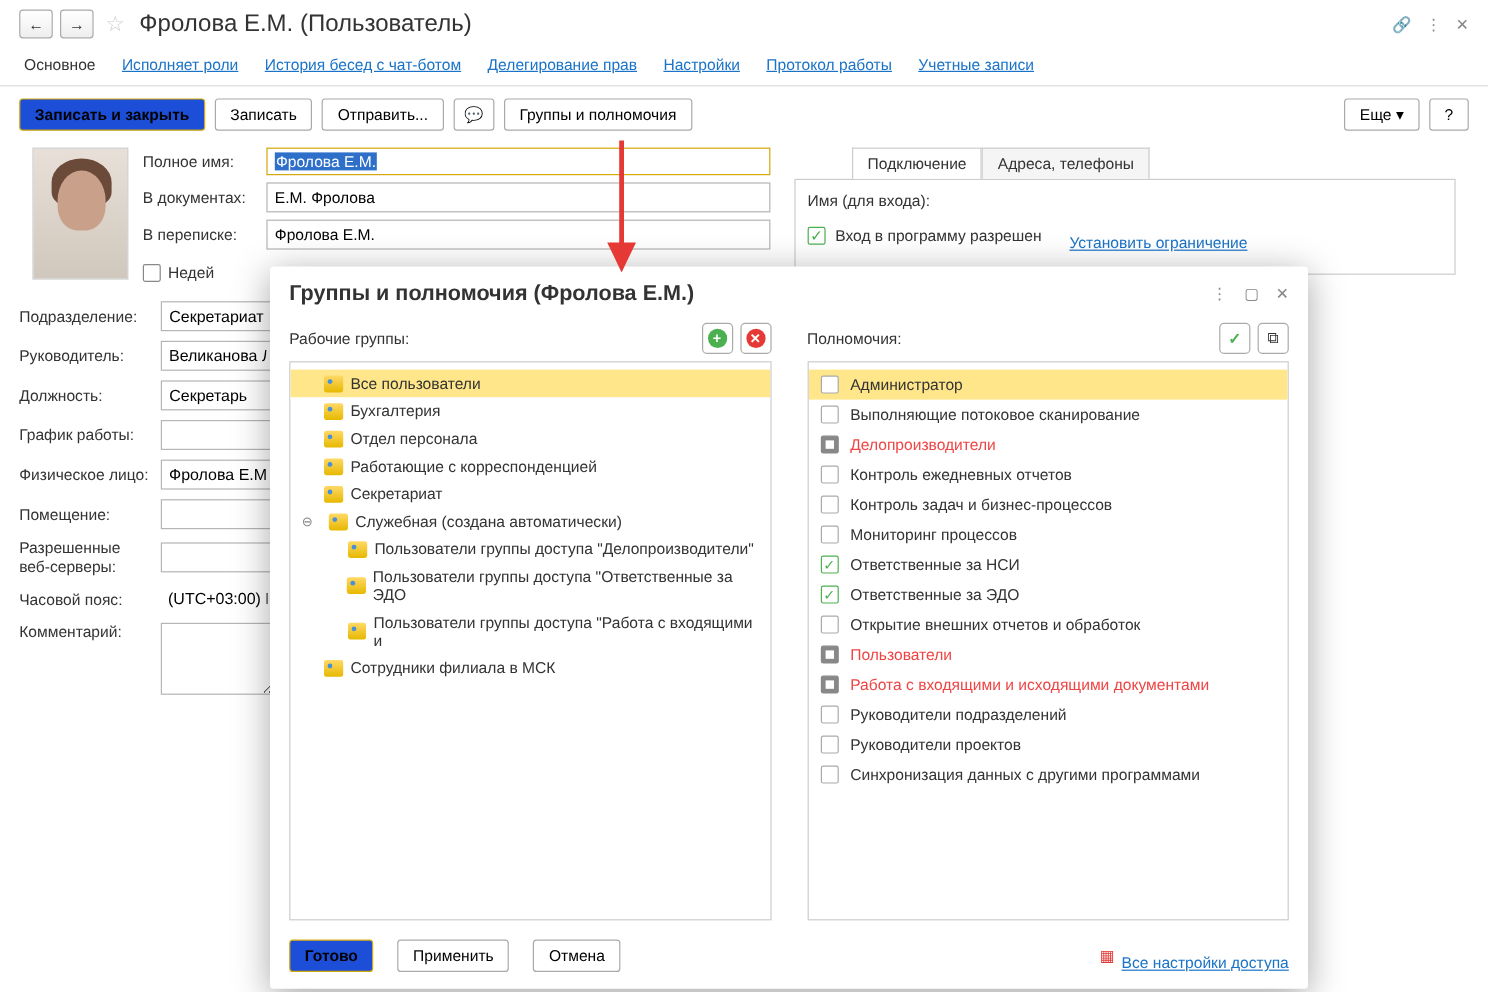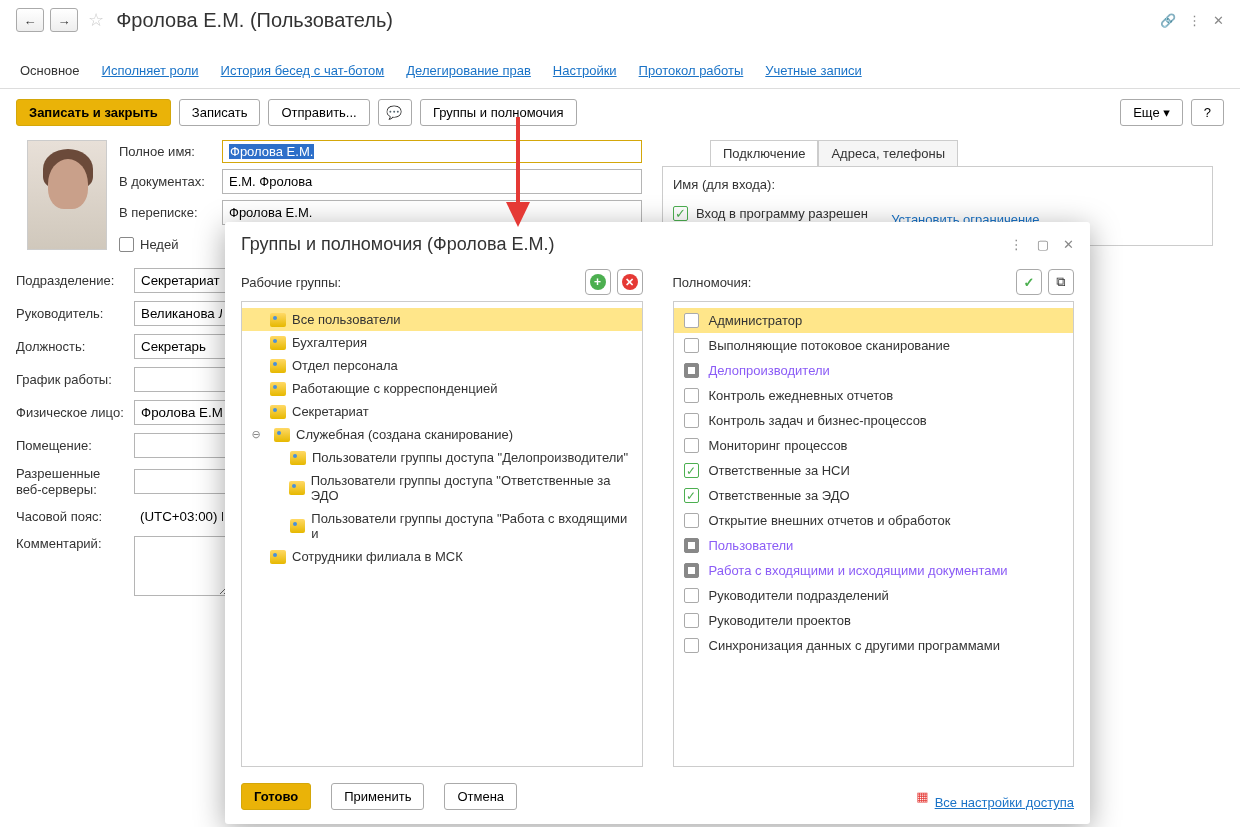--- a/index.html
+++ b/index.html
@@ -4,25 +4,25 @@
 <style>
 * { box-sizing: border-box; margin: 0; padding: 0; }
 body { font-family: Arial, sans-serif; font-size: 13px; background: #fff; color: #333; width: 1240px; height: 827px; position: relative; overflow: hidden; }
 .titlebar { display: flex; align-items: center; padding: 8px 16px; gap: 6px; }
 .nav-btn { width: 28px; height: 24px; border: 1px solid #aaa; background: linear-gradient(#fff,#eee); border-radius: 3px; display: flex; align-items: center; justify-content: center; cursor: pointer; }
 .star { color: #ccc; font-size: 18px; margin-left: 4px; }
 .title { font-size: 20px; margin-left: 6px; }
 .winctrl { margin-left: auto; display: flex; gap: 12px; color: #888; }
 .winctrl span { cursor: pointer; }
 .tabs { display: flex; gap: 22px; padding: 6px 20px 10px; border-bottom: 1px solid #ddd; font-size: 13px; }
-.tab { color: #1a73c7; text-decoration: underline; cursor: pointer; margin-top: 17px; }
+.tab { color: #1a73c7; text-decoration: underline; cursor: pointer; }
 .tab.active { color: #333; text-decoration: none; }
 .toolbar { display: flex; gap: 8px; padding: 10px 16px; align-items: center; }
 .btn { border: 1px solid #aaa; background: #fff; padding: 5px 12px; border-radius: 3px; cursor: pointer; font-size: 13px; }
-.btn.primary { background: #eab308; border-color: #d4a70a; font-weight: bold; }
+.btn.primary { background: #1d4ed8; border-color: #d4a70a; font-weight: bold; }
 .btn.icon { padding: 5px 8px; }
 .toolbar-right { margin-left: auto; display: flex; gap: 8px; }
 .main { display: flex; padding: 4px 27px; gap: 20px; }
 .left { display: flex; gap: 12px; }
 .avatar { width: 80px; height: 110px; border: 1px solid #ccc; background: linear-gradient(#e8e0d8, #d0c8bc); position:relative; overflow:hidden;}
 .avatar::after{content:"";position:absolute;top:18px;left:20px;width:40px;height:50px;background:#c9a08a;border-radius:50% 50% 40% 40%;}
 .avatar::before{content:"";position:absolute;top:8px;left:15px;width:50px;height:40px;background:#6b4a3a;border-radius:50% 50% 30% 30%;}
 .fields { display: flex; flex-direction: column; gap: 6px; }
 .frow { display: flex; align-items: center; gap: 8px; }
 .frow label { width: 95px; text-align: left; font-size: 13px; }
@@ -37,21 +37,21 @@
 .panel-row { display: flex; align-items: center; gap: 8px; margin-bottom:8px;}
 .panel-row label { width: 110px; }
 .panel-row input { flex:1; border: 1px solid #b5b5b5; padding: 4px 6px; }
 .link { color: #1a73c7; text-decoration: underline; cursor: pointer; margin-top: 12px; }
 .lower { padding: 12px 16px; display:flex; flex-direction:column; gap:8px; max-width: 720px; }
 .lrow { display: flex; align-items: center; gap: 8px; }
 .lrow label { width: 110px; }
 .lrow input { border:1px solid #b5b5b5; padding:4px 6px; width: 95px; background:#fff;}
 .dialog { position: absolute; left: 225px; top: 222px; width: 865px; height: 602px; background: #fff; box-shadow: 0 6px 30px rgba(0,0,0,0.35); border-radius: 3px; display:flex; flex-direction:column;}
 .dlg-title { display: flex; align-items: center; padding: 12px 16px 8px; }
-.dlg-title h2 { font-size: 18px; font-weight: normal; }
+.dlg-title h2 { font-size: 18px; font-weight: bold; }
 .dlg-winctrl { margin-left: auto; display:flex; gap: 14px; color:#888; cursor:pointer;}
 .dlg-body { display: flex; gap: 30px; padding: 6px 16px; flex:1; overflow:hidden;}
 .dlg-col { flex: 1; display:flex; flex-direction:column; min-width:0;}
 .dlg-col-hdr { display: flex; align-items: center; margin-bottom:6px; }
 .dlg-col-hdr span { font-size: 13px; }
 .dlg-col-hdr .btns { margin-left: auto; display:flex; gap:6px;}
 .round-btn { width: 26px; height: 26px; border: 1px solid #aaa; border-radius: 4px; display:flex; align-items:center; justify-content:center; cursor:pointer; background:#fff;}
 .circle-add { width:16px; height:16px; border-radius:50%; background:#4caf50; color:#fff; display:flex; align-items:center; justify-content:center; font-size:12px; font-weight:bold;}
 .circle-del { width:16px; height:16px; border-radius:50%; background:#e53935; color:#fff; display:flex; align-items:center; justify-content:center; font-size:11px; font-weight:bold;}
 .check-icon { color:#4caf50; font-weight:bold; font-size:15px;}
@@ -60,21 +60,21 @@
 .tree-item.sel { background: #ffe68a; }
 .group-icon { width: 16px; height: 14px; background: linear-gradient(#ffd966,#e6b800); border-radius: 2px; display:inline-block; position:relative;}
 .group-icon::after{content:"";position:absolute;top:3px;left:3px;width:4px;height:4px;background:#4a90d9;border-radius:50%;}
 .expander { width:12px; text-align:center; color:#888; font-size:11px;}
 .perm-item { display: flex; align-items: center; padding: 5px 10px; gap: 10px; cursor:pointer;}
 .perm-item.sel { background: #ffe68a; }
 .perm-chk { width:15px; height:15px; border:1px solid #aaa; border-radius:2px; display:flex; align-items:center; justify-content:center; font-size:12px; background:#fff;}
 .perm-chk.checked { color:#4caf50; border-color:#4caf50;}
 .perm-chk.partial { background:#888; border-color:#888;}
 .perm-chk.partial::after{content:"";width:7px;height:7px;background:#fff;}
-.perm-item.linky span.lbl { color:#8b5cf6; }
+.perm-item.linky span.lbl { color:#ef4444; }
 .dlg-footer { display:flex; padding: 10px 16px 14px; align-items:center; gap:20px;}
 .dlg-footer .link-right { margin-left:auto; display:flex; align-items:center; gap:6px;}
 .arrow { position:absolute; left: 498px; top: 112px; z-index:5; pointer-events:none;}
 .chk { width:15px; height:15px; border:1px solid #888; border-radius:2px; display:inline-flex; align-items:center; justify-content:center; background:#fff;}
 .chk.on { color:#4caf50; border-color:#4caf50;}
 .ellipsis-btn{border:1px solid #aaa;padding:2px 6px;background:#fff;font-size:11px;cursor:pointer;border-radius:2px;margin-left:4px;}
 </style>
 </head>
 <body>
 
@@ -239,21 +239,21 @@
           </div>
           <div class="tree-item">
             <span style="width:14px;display:inline-block;"></span>
             <span class="group-icon"></span>
             <span>Секретариат</span>
           </div>
           <div class="tree-item">
             <span class="expander">⊖</span>
             <span style="width:0px;display:inline-block;"></span>
             <span class="group-icon"></span>
-            <span>Служебная (создана сканирование)</span>
+            <span>Служебная (создана автоматически)</span>
           </div>
           <div class="tree-item">
             <span style="width:34px;display:inline-block;"></span>
             <span class="group-icon"></span>
             <span>Пользователи группы доступа "Делопроизводители"</span>
           </div>
           <div class="tree-item">
             <span style="width:34px;display:inline-block;"></span>
             <span class="group-icon"></span>
             <span>Пользователи группы доступа "Ответственные за ЭДО</span>

